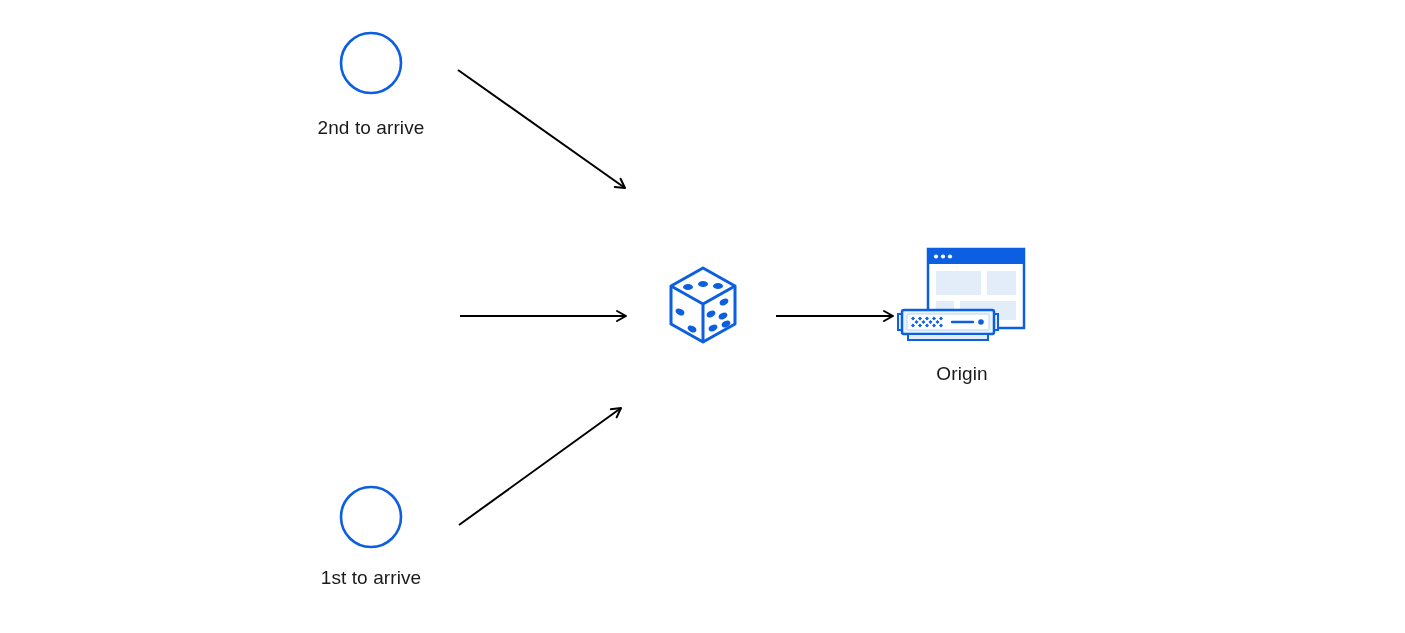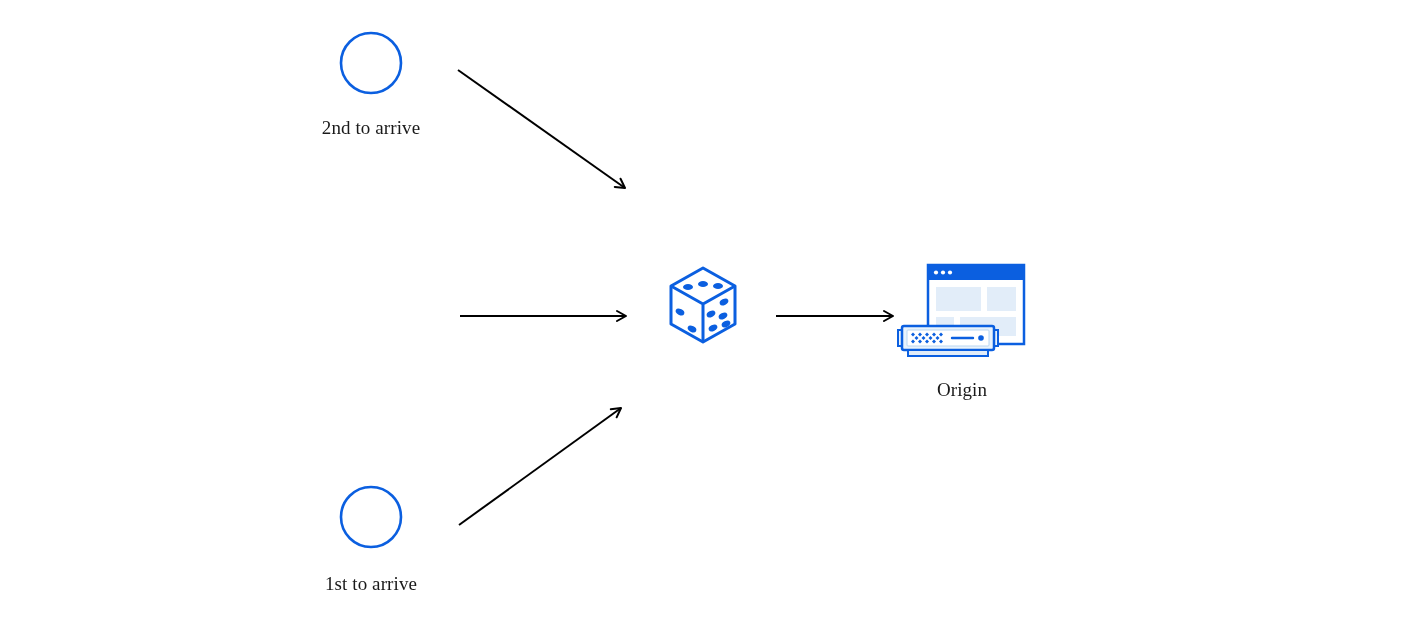--- a/index.html
+++ b/index.html
@@ -10,21 +10,21 @@
     --server-fill:#e9f3fc;
     --arrow-color:#000000;
     --text-color:#1a1a1a;
     --canvas-bg:#ffffff;
   }
   html,body{margin:0;padding:0;background:var(--canvas-bg);}
   .canvas{
     position:relative;
     width:1405px;height:633px;
     background:var(--canvas-bg);
-    font-family:Liberation Serif, serif;
+    font-family:Liberation Sans, sans-serif;
     overflow:hidden;
   }
   .node{position:absolute;}
   .node-label{
     position:absolute;
     width:140px;
     text-align:center;
     font-size:19px;
     line-height:22px;
     color:var(--text-color);
@@ -102,21 +102,21 @@
         <path class="face" d="M27 34 h10 v12 q-5 4 -10 0 Z"></path>
         <ellipse class="hair" cx="32" cy="9" rx="7.5" ry="5.5"></ellipse>
         <path class="hair" d="M18 34 Q14 11 32 11 Q50 11 46 34 L43.5 34 Q45.5 19.5 37 16.8 Q32 15.4 27 16.8 Q18.5 19.5 20.5 34 Z"></path>
         <ellipse class="face" cx="20.2" cy="28.5" rx="2.4" ry="3.4"></ellipse>
         <ellipse class="face" cx="43.8" cy="28.5" rx="2.4" ry="3.4"></ellipse>
         <path class="face" d="M20.5 25 q0 -10.5 11.5 -10.5 q11.5 0 11.5 10.5 q0 10.5 -4.5 15.5 q-3.6 3.8 -7 3.8 q-3.4 0 -7 -3.8 q-4.5 -5 -4.5 -15.5 Z"></path>
         <path class="hair" d="M20.5 30 Q18.5 14 32 14.5 Q45.5 14 43.5 30 Q42 19 36 17.5 Q32 16.6 28 17.5 Q22 19 20.5 30 Z"></path>
       </g>
       <circle class="ring" cx="32" cy="32" r="30" fill="none"></circle>
     </svg>
-    <div class="node-label" style="left:-38px;top:88px;text-align:center;">1st to arrive</div>
+    <div class="node-label" style="left:-38px;top:82px;text-align:center;">1st to arrive</div>
   </div>
 
   <div class="node" style="left:667px;top:264px;">
     <svg width="72" height="82" viewBox="0 0 72 82">
       <path class="dice-face" d="M36 4 L68 22 L68 60 L36 78 L4 60 L4 22 Z"></path>
       <path class="dice-edge" d="M4 22 L36 40 L68 22 M36 40 L36 78"></path>
 
       <ellipse class="pip" cx="21" cy="23" rx="5" ry="3"></ellipse>
       <ellipse class="pip" cx="36" cy="20" rx="5" ry="3"></ellipse>
       <ellipse class="pip" cx="51" cy="22" rx="5" ry="3"></ellipse>
@@ -125,21 +125,21 @@
       <ellipse class="pip" cx="25" cy="65" rx="4.6" ry="3" transform="rotate(28 25 65)"></ellipse>
 
       <ellipse class="pip" cx="57" cy="38" rx="4.6" ry="3" transform="rotate(-28 57 38)"></ellipse>
       <ellipse class="pip" cx="44" cy="50" rx="4.6" ry="3" transform="rotate(-28 44 50)"></ellipse>
       <ellipse class="pip" cx="56" cy="52" rx="4.6" ry="3" transform="rotate(-28 56 52)"></ellipse>
       <ellipse class="pip" cx="46" cy="64" rx="4.6" ry="3" transform="rotate(-28 46 64)"></ellipse>
       <ellipse class="pip" cx="59" cy="60" rx="4.6" ry="3" transform="rotate(-28 59 60)"></ellipse>
     </svg>
   </div>
 
-  <div class="node" style="left:896px;top:262px;">
+  <div class="node" style="left:896px;top:246px;">
     <svg width="132" height="102" viewBox="0 0 132 102">
 
       <rect class="win-body" x="32" y="3" width="96" height="79"></rect>
       <rect class="win-bar" x="32" y="3" width="96" height="15"></rect>
       <circle class="win-dot" cx="40" cy="10.5" r="2.1"></circle>
       <circle class="win-dot" cx="47" cy="10.5" r="2.1"></circle>
       <circle class="win-dot" cx="54" cy="10.5" r="2.1"></circle>
       <rect class="win-block" x="40" y="25" width="45" height="24"></rect>
       <rect class="win-block" x="91" y="25" width="29" height="24"></rect>
       <rect class="win-block" x="40" y="55" width="18" height="19"></rect>

